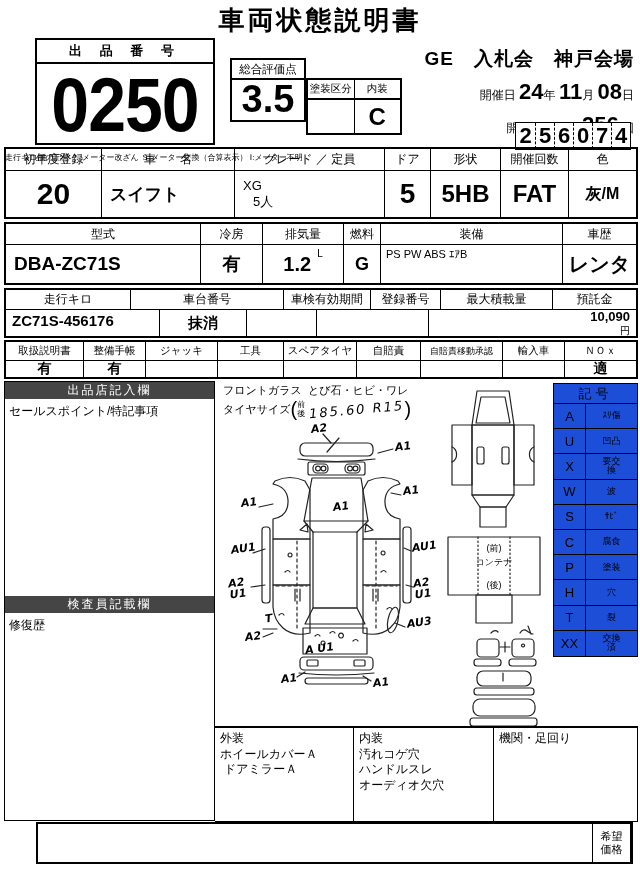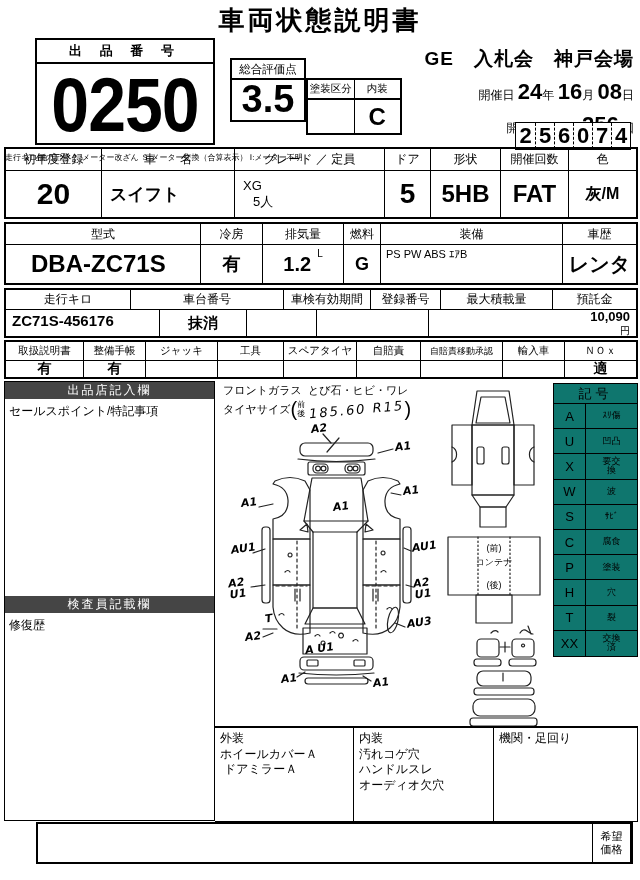--- a/index.html
+++ b/index.html
@@ -73,21 +73,21 @@
   .hand { font-family:"DejaVu Sans", sans-serif; font-style:italic; transform:rotate(-5deg); }
   .tire-hand { font-size:13px; margin-left:4px; letter-spacing:2px; }
 
   .ann { position:absolute; font-family:"DejaVu Sans", sans-serif; font-style:italic; font-weight:bold;
          font-size:11px; line-height:1; transform:rotate(-8deg); white-space:nowrap; }
   .ann2 { white-space:normal; width:22px; }
 
   .cont-lab { position:absolute; font-size:9px; width:40px; text-align:center; }
 
   
-  .legend { position:absolute; left:338px; top:6px; width:85px; border:1.5px solid #000; background:#0f766e; }
+  .legend { position:absolute; left:338px; top:6px; width:85px; border:1.5px solid #000; background:#1d4ed8; }
   .lg-head { height:20px; border-bottom:1.5px solid #000; display:flex; align-items:center; justify-content:center;
              font-size:13px; letter-spacing:4px; }
   .lg-row { display:flex; height:25.2px; border-bottom:1px solid #000; }
   .lg-row:last-child { border-bottom:none; }
   .lg-code { width:32px; border-right:1px solid #000; display:flex; align-items:center; justify-content:center; font-size:13px; }
   .lg-mean { flex:1; display:flex; align-items:center; justify-content:center; font-size:9px; line-height:1.05; }
   .lg-mean span { display:inline-block; width:19px; text-align:center; word-break:break-all; }
 
   
   .notes { position:absolute; left:215px; top:726px; width:423px; height:96px;
@@ -130,21 +130,21 @@
   <div class="ev-vals">
     <div class="ev-cell"></div>
     <div class="ev-cell">C</div>
   </div>
 
   <div class="venue">
     <div class="venue-name">GE　入札会　神戸会場</div>
     <div class="venue-line">
       <span>開催日</span>
       <b>24</b><span>年</span>
-      <b>16</b><span>月</span>
+      <b>11</b><span>月</span>
       <b>08</b><span>日</span>
     </div>
     <div class="venue-line">
       <span>開催回数　第</span>
       <b>256</b>
       <span>回</span>
     </div>
   </div>
   <div class="serial">
     <span>2</span>
@@ -186,21 +186,21 @@
   <div class="tbl" id="t2">
     <div class="tr hd">
       <div class="td" style="width:194px">型式</div>
       <div class="td" style="width:62px">冷房</div>
       <div class="td" style="width:81px">排気量</div>
       <div class="td" style="width:37px">燃料</div>
       <div class="td" style="width:182px">装備</div>
       <div class="td" style="flex:1">車歴</div>
     </div>
     <div class="tr bd">
-      <div class="td v" style="width:194px; font-size:24px; justify-content:flex-start; padding-left:25px">DBA-ZC71S</div>
+      <div class="td v" style="width:194px; font-size:19px; justify-content:flex-start; padding-left:8px">DBA-ZC71S</div>
       <div class="td v" style="width:62px; font-size:18px">有</div>
       <div class="td" style="width:81px">
         <span class="v" style="font-size:20px">1.2</span>
         <span style="font-size:10px; align-self:flex-start; margin:3px 0 0 6px">L</span>
       </div>
       <div class="td v" style="width:37px; font-size:18px">G</div>
       <div class="td" style="width:182px; font-size:11px; align-items:flex-start; justify-content:flex-start; padding:3px 0 0 5px">PS PW ABS ｴｱB</div>
       <div class="td v" style="flex:1; font-size:20px">レンタ</div>
     </div>
   </div>

